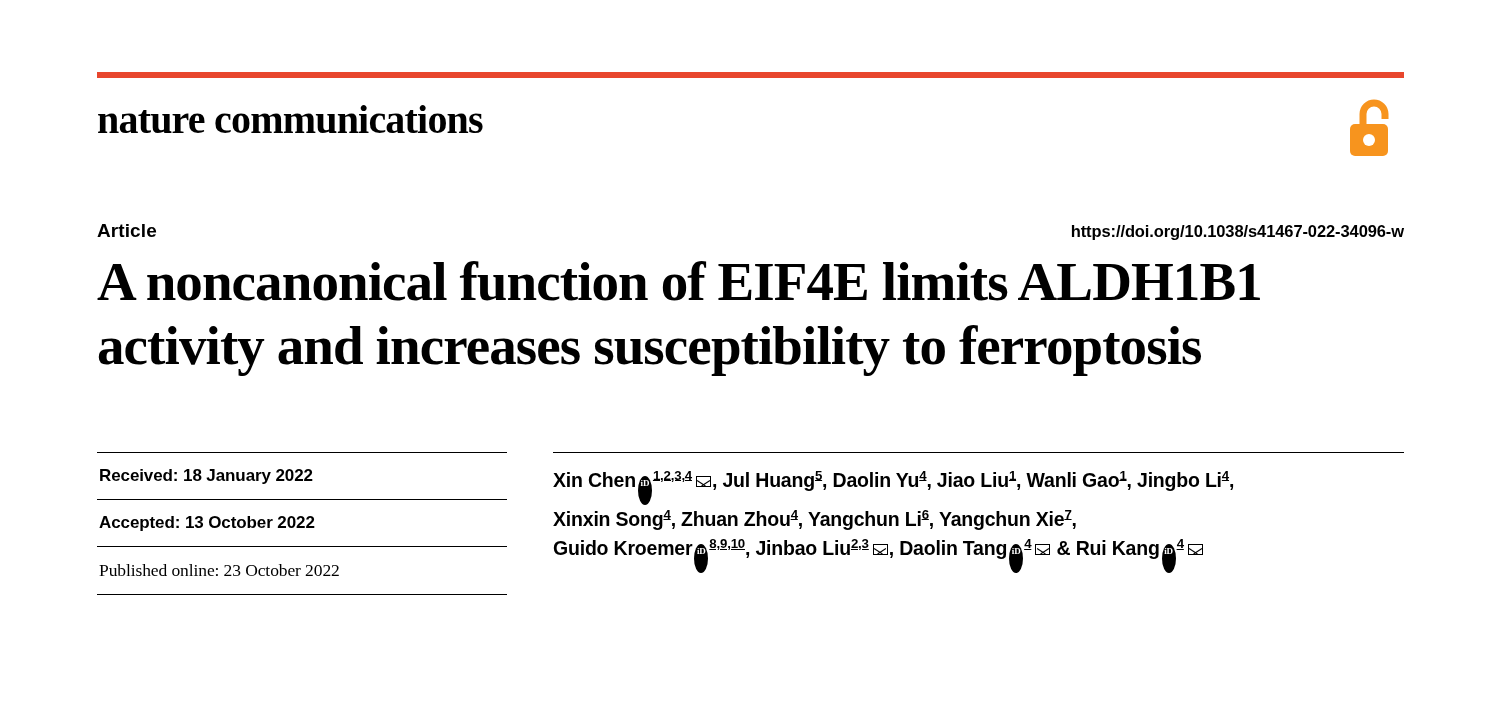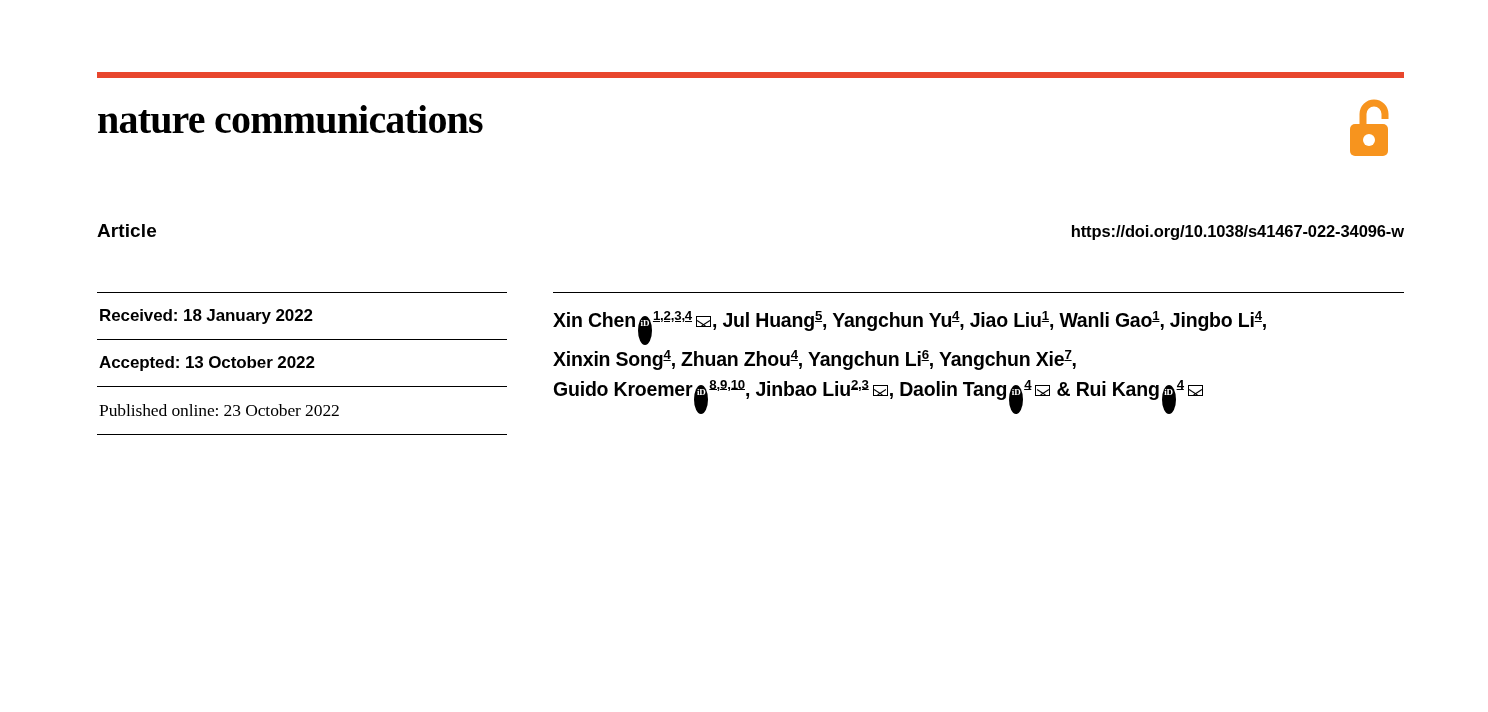--- a/index.html
+++ b/index.html
@@ -70,21 +70,21 @@
   }
   h1.title {
     margin: 8px 0 0 0;
     font-family: "Liberation Serif", serif;
     font-weight: bold;
     font-size: 55px;
     line-height: 1.16;
     letter-spacing: -0.9px;
   }
   .lower {
-    margin-top: 50px;
+    margin-top: 74px;
     display: flex;
     align-items: flex-start;
   }
   .dates {
     width: 410px;
     flex: 0 0 410px;
     padding-right: 24px;
   }
   .date-line {
     border-top: 1.5px solid #000;
@@ -180,36 +180,37 @@
           <circle cx="23" cy="44" r="6" fill="#ffffff"></circle>
         </svg>
       </div>
     </div>
 
     <div class="meta-row">
       <div class="kicker">Article</div>
       <div class="doi">https://doi.org/10.1038/s41467-022-34096-w</div>
     </div>
 
+    <h1 class="title">A noncanonical function of EIF4E limits ALDH1B1 activity and increases susceptibility to ferroptosis</h1>
 
     <div class="lower">
       <div class="dates">
         <div class="date-line"></div>
         <div class="date-row">Received: 18 January 2022</div>
         <div class="date-line"></div>
         <div class="date-row">Accepted: 13 October 2022</div>
         <div class="date-line"></div>
         <div class="date-row regular">Published online: 23 October 2022</div>
         <div class="date-line"></div>
       </div>
 
       <div class="authors">
         <div class="authors-rule"></div>
         <div class="authors-body" id="authors-body">
-            <div><span>Xin Chen</span><span class="orcid">iD</span><sup>1,2,3,4</sup><span class="envelope"></span><span>, </span><span>Jul Huang</span><sup>5</sup><span>, </span><span>Yangchun Yu</span><sup>4</sup><span>, </span><span>Jiao Liu</span><sup>1</sup><span>, </span><span>Wanli Gao</span><sup>1</sup><span>, </span><span>Jingbo Li</span><sup>4</sup><span>,</span></div>
+            <div><span>Xin Chen</span><span class="orcid">iD</span><sup>1,2,3,4</sup><span class="envelope"></span><span>, </span><span>Jul Huang</span><sup>5</sup><span>, </span><span>Daolin Yu</span><sup>4</sup><span>, </span><span>Jiao Liu</span><sup>1</sup><span>, </span><span>Wanli Gao</span><sup>1</sup><span>, </span><span>Jingbo Li</span><sup>4</sup><span>,</span></div>
             <div><span>Xinxin Song</span><sup>4</sup><span>, </span><span>Zhuan Zhou</span><sup>4</sup><span>, </span><span>Yangchun Li</span><sup>6</sup><span>, </span><span>Yangchun Xie</span><sup>7</sup><span>,</span></div>
             <div><span>Guido Kroemer</span><span class="orcid">iD</span><sup>8,9,10</sup><span>, </span><span>Jinbao Liu</span><sup>2,3</sup><span class="envelope"></span><span>, </span><span>Daolin Tang</span><span class="orcid">iD</span><sup>4</sup><span class="envelope"></span><span> &amp; </span><span>Rui Kang</span><span class="orcid">iD</span><sup>4</sup><span class="envelope"></span></div>
           </div>
       </div>
     </div>
 
   </div>
 </div>
 
 </body></html>

